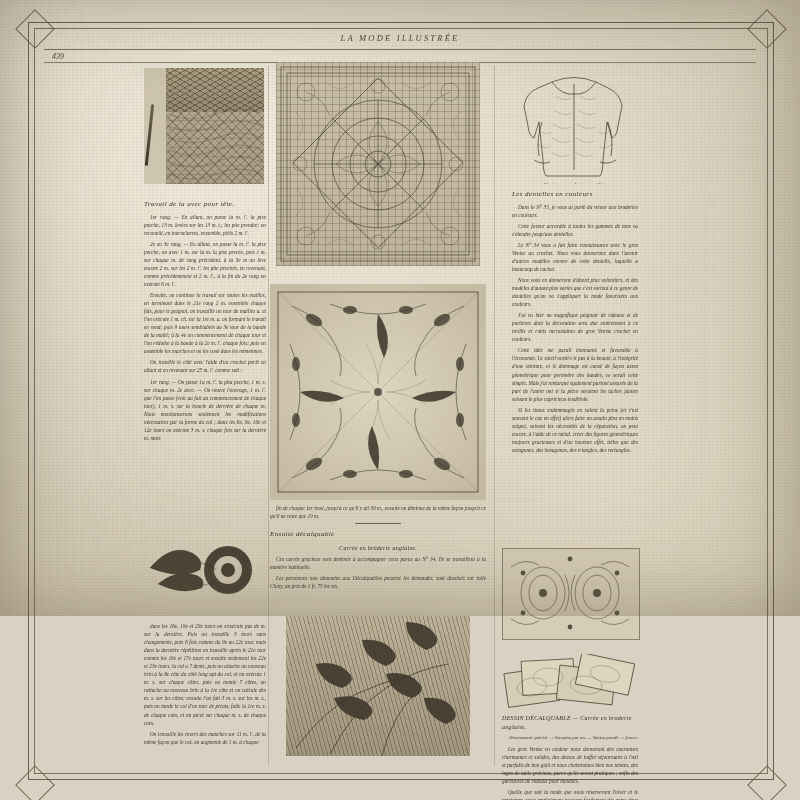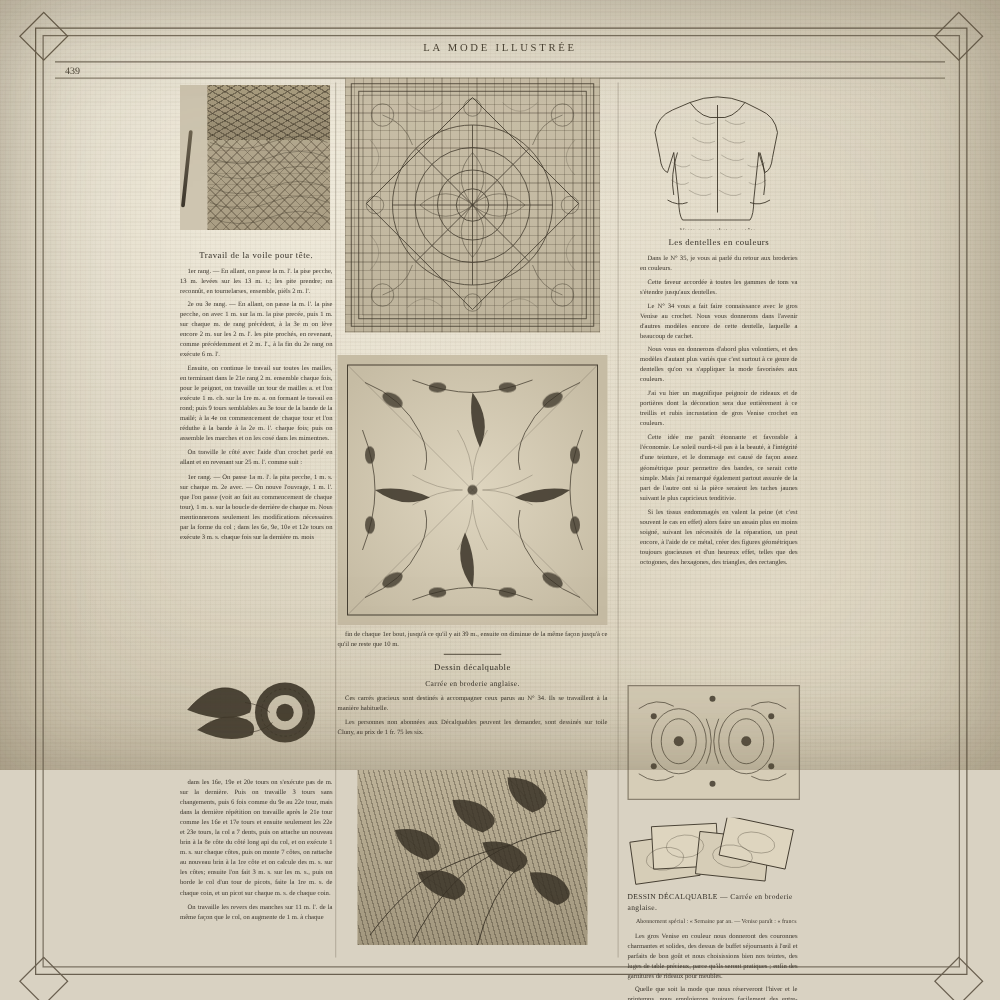--- a/index.html
+++ b/index.html
@@ -7,20 +7,21 @@
     width:800px;height:800px;overflow:hidden;
     background:#d9d2c2;
     font-family:"Liberation Serif", serif;
   }
   .page{
     position:absolute;left:0;top:0;width:800px;height:616px;
     background:
       radial-gradient(ellipse at 30% 20%, rgba(255,252,240,0.55), rgba(0,0,0,0) 60%),
       radial-gradient(ellipse at 75% 80%, rgba(255,250,235,0.35), rgba(0,0,0,0) 65%),
       linear-gradient(160deg,#e4ddcb 0%,#ddd5c2 35%,#d4cbb6 70%,#cfc5ae 100%);
+    font-style: italic;
   }
   
   .grain{
     position:absolute;inset:0;
     background-image:
       repeating-linear-gradient(0deg, rgba(120,105,80,0.045) 0px, rgba(120,105,80,0.045) 1px, rgba(0,0,0,0) 1px, rgba(0,0,0,0) 3px),
       repeating-linear-gradient(90deg, rgba(120,105,80,0.035) 0px, rgba(120,105,80,0.035) 1px, rgba(0,0,0,0) 1px, rgba(0,0,0,0) 4px);
     pointer-events:none;mix-blend-mode:multiply;
   }
   .vignette{
@@ -77,21 +78,21 @@
   }
 
   .col-text{
     position:absolute;
     font-size:5.3px;line-height:1.52;
     text-align:justify;color:#3b352c;
     font-family:"Liberation Serif", serif;
   }
   .col-text p{margin:0 0 3px 0;text-indent:6px;}
   .hd{
-    text-align:center;font-size:7px;letter-spacing:.4px;margin:5px 0 3px 0;
+    text-align:left;font-size:7px;letter-spacing:.4px;margin:5px 0 3px 0;
     text-indent:0;color:#342f27;
   }
   .hd-sm{
     text-align:center;font-size:6px;letter-spacing:.3px;margin:4px 0 2px 0;
     text-indent:0;color:#342f27;
   }
   .sep{
     width:46px;height:0;border-top:1px solid #6f6657;margin:3px auto 4px auto;
   }
   .centerline{text-align:center;text-indent:0;}
@@ -216,21 +217,21 @@
           <path d="M40,72 q10,7 18,3 M64,72 q10,7 18,3"></path>
           <path d="M39,86 q10,7 18,3 M63,86 q10,7 18,3"></path>
           <path d="M26,64 q8,6 14,2 M100,64 q-8,6 -14,2"></path>
           <path d="M25,78 q8,6 14,2 M101,78 q-8,6 -14,2"></path>
         </g>
       </svg>
       <div class="cap" style="bottom:-4px;">Veste en crochet pour tête.</div>
     </div>
 
     <div class="col-text" style="left:100px;top:128px;width:122px;">
-      <div class="hd">Travail de la voile pour tête.</div>
+      <div class="hd">Travail de la avec pour tête.</div>
       <p>1er rang. — En allant, on passe la m. l'. la pise pecche, 13 m. levées sur les 13 m. t.; les pite prendre; on reconnût, en tournelarses, ensemble, pièls 2 m. l'.</p>
       <p>2e ou 3e rang. — En allant, on passe la m. l'. la pise pecche, on avec 1 m. sur la m. la pise precée, puis 1 m. sur chaque m. de rang précédent, à la 3e m on lève encore 2 m. sur les 2 m. l'. les pite prochés, en revenant, comme précédemment et 2 m. l'., à la fin du 2e rang on exécute 6 m. l'.</p>
       <p>Ensuite, on continue le travail sur toutes les mailles, en terminant dans le 21e rang 2 m. ensemble chaque fois, pour le peignot, on travaille un tour de mailles a. et l'on exécute 1 m. ch. sur la 1re m. a. on formant le travail en rond; puis 9 tours semblables au 3e tour de la bande de la mailé; à la 4e on commencement de chaque tour et l'on réduthe à la bande à la 2e m. l'. chaque fois; puis on assemble les marches et on les cosé dans les mimentnes.</p>
       <p>On trawille le côté avec l'aide d'un crochet perlé en allant et en revenant sur 25 m. l'. comme suit :</p>
       <p>1er rang. — On passe 1a m. l'. la pita pecche, 1 m. s. sur chaque m. 2e avec. — On nouve l'ouvrage, 1 m. l'. que l'on passe (voit ao fait au commencement de chaque tour), 1 m. s. sur la boucle de derrière de chaque m. Nous mentionnerons seulement les modifications nécessaires par la forme du col ; dans les 6e, 9e, 10e et 12e tours on exécute 3 m. s. chaque fois sur la dernière m. mois</p>
     </div>
 
     <div class="col-text" style="left:468px;top:118px;width:126px;">
       <div class="hd">Les dentelles en couleurs</div>
       <p>Dans le N° 35, je vous ai parlé du retour aux broderies en couleurs.</p>
@@ -292,21 +293,21 @@
           <path d="M60,96 q20,12 40,12 q-20,0 -40,12"></path>
           <path d="M156,96 q-20,12 -40,12 q20,0 40,12"></path>
         </g>
       </svg>
 
     </div>
 
     <div class="col-text" style="left:226px;top:438px;width:216px;">
       <p>fin de chaque 1er bout, jusqu'à ce qu'il y ait 39 m., ensuite on diminue de la même façon jusqu'à ce qu'il ne reste que 10 m.</p>
       <div class="sep"></div>
-      <div class="hd">Dessin décalquable</div>
+      <div class="hd">Ensuite décalquable</div>
       <div class="hd-sm">Carrée en broderie anglaise.</div>
       <p>Ces carrés gracieux sont destinés à accompagner ceux parus au N° 34. Ils se travaillent à la manière habituelle.</p>
       <p>Les personnes non abonnées aux Décalquables peuvent les demander, sont dessinés sur toile Cluny, au prix de 1 fr. 75 les six.</p>
     </div>
 
     <div class="eng" style="left:100px;top:462px;width:122px;height:82px;background:transparent;">
       <svg width="122" height="82" style="position:absolute;left:0;top:0;">
         <g class="ink-f" opacity="0.88">
           <path d="M6,40 q22,-26 44,-14 q10,6 6,16 q-20,10 -50,-2 Z"></path>
           <path d="M14,56 q20,-16 40,-8 q8,4 4,12 q-20,8 -44,-4 Z"></path>

